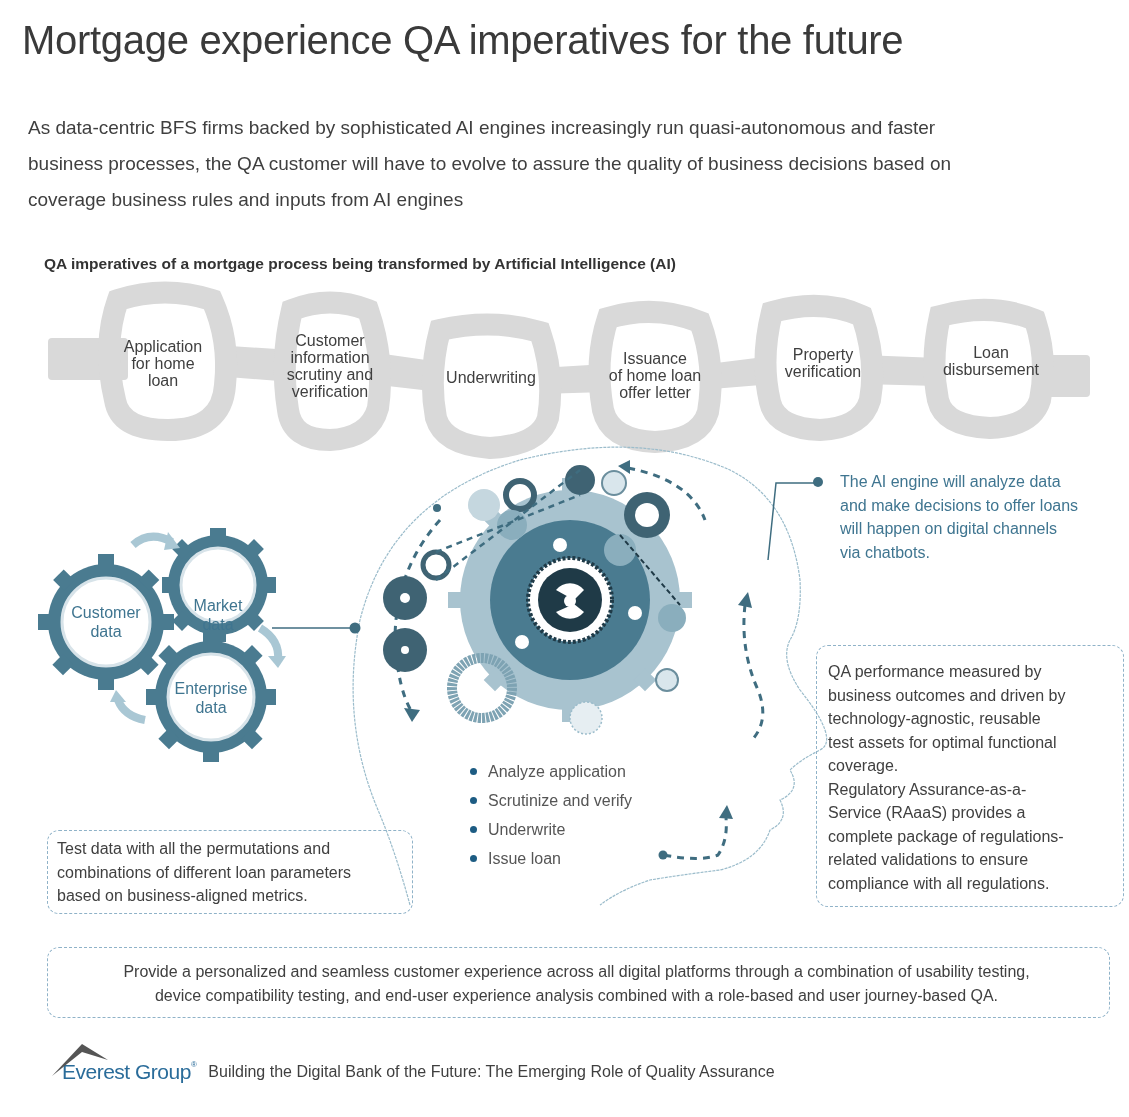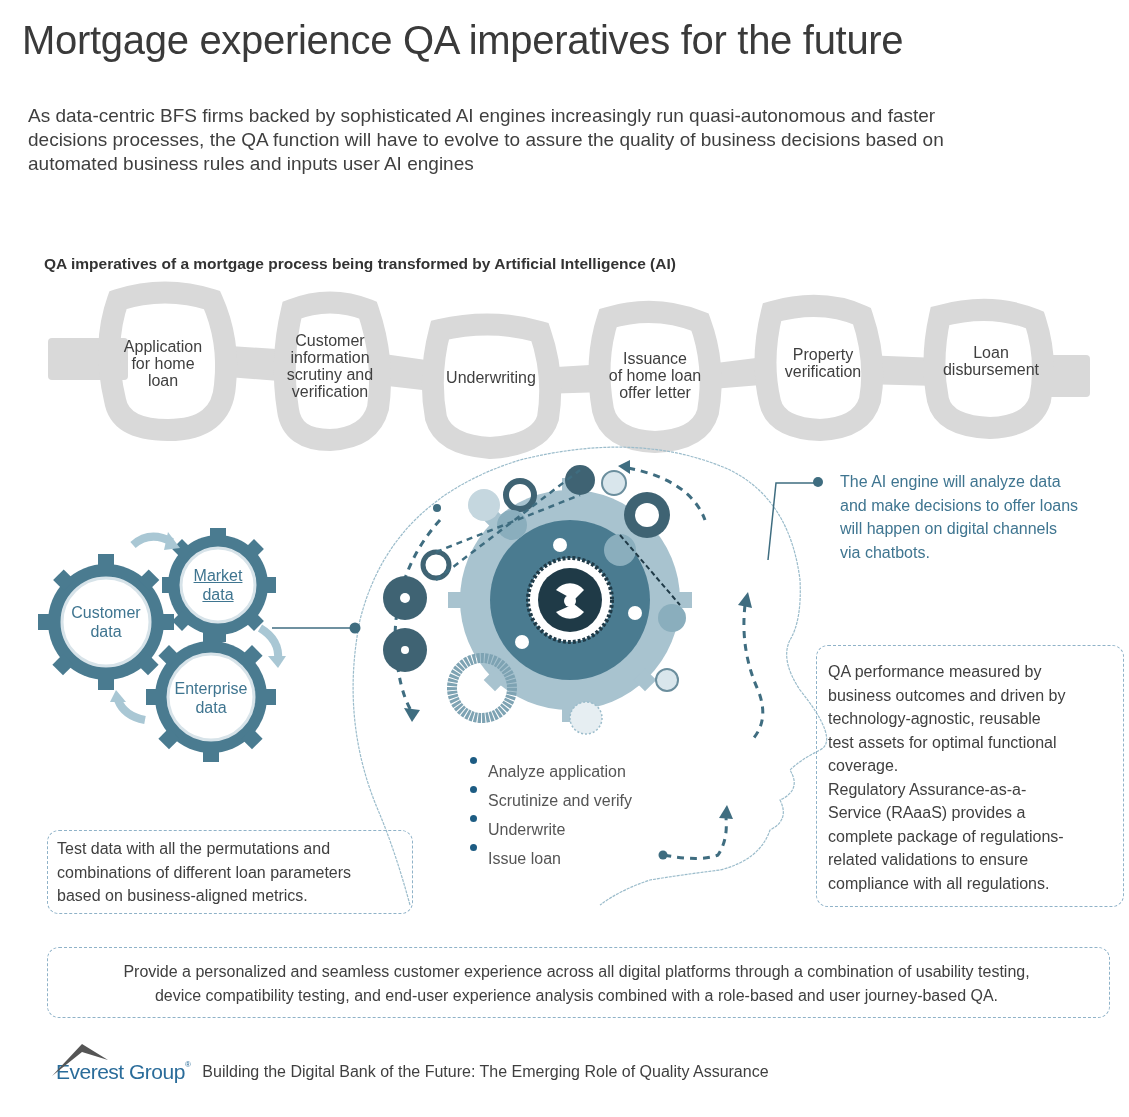--- a/index.html
+++ b/index.html
@@ -1,56 +1,56 @@
 <!DOCTYPE html>
 <html><head>
 <meta charset="utf-8">
 <style>
   html, body { margin:0; padding:0; background:#ffffff; }
   body { width:1129px; height:1117px; position:relative; overflow:hidden;
          font-family:"Liberation Sans", "DejaVu Sans", sans-serif; color:#404040; }
   .abs { position:absolute; }
   .title { left:22px; top:18px; font-size:40px; color:#3a3a3a; letter-spacing:-0.3px; white-space:nowrap; }
   .intro { left:28px; top:104px; width:1080px; font-size:19px; line-height:24px; color:#3f3f3f; }
-  .intro span { display:block; white-space:nowrap; }
+  .intro span { display:block; white-space:nowrap;margin-top:12px; }
   .subhead { left:44px; top:255px; font-size:15.5px; font-weight:bold; color:#333; white-space:nowrap; }
   .chain { left:0; top:0; }
   .link-label { position:absolute; font-size:16px; line-height:17px; color:#3f3f3f; text-align:center; width:120px; }
   .link-label span { display:block; }
   .ai-note { left:840px; top:470px; width:270px; font-size:16px; line-height:23.5px; color:#3f7590; }
   .ai-note span { display:block; white-space:nowrap; }
   .box { position:absolute; border:1.5px dashed #8fb2c8; border-radius:12px; }
   .qa-box { left:816px; top:645px; width:292px; height:260px;padding-left:14px; }
   .qa-text { position:absolute; left:11px; top:14px; font-size:16px; line-height:23.5px; color:#404040; }
   .qa-text span { display:block; white-space:nowrap; }
   .td-box { left:47px; top:830px; width:364px; height:82px; }
   .td-text { position:absolute; left:9px; top:6px; font-size:16px; line-height:23.5px; color:#404040; }
   .td-text span { display:block; white-space:nowrap; }
   .cx-box { left:47px; top:947px; width:1061px; height:69px; }
   .cx-text { position:absolute; left:0; right:4px; top:12px; text-align:center; font-size:16px; line-height:23.5px; color:#404040; }
   .cx-text span { display:block; white-space:nowrap; }
   .steps { left:470px; top:757px; font-size:16px; line-height:29px; color:#555; }
-  .step { display:flex; align-items:flex-start; white-space:nowrap; }
+  .step { display:flex; align-items:center; white-space:nowrap; }
   .dot { width:7px; height:7px; border-radius:50%; background:#1d5c83; margin-right:11px; }
   .footer { left:52px; top:1046px; display:flex; align-items:flex-end; }
   .brand { font-size:21px; color:#2a6c9a; letter-spacing:-0.5px; margin-left:2px; }
   .reg { font-size:8px; color:#2a6c9a; vertical-align:top; }
   .report { font-size:16px; color:#3f3f3f; margin-left:12px; margin-bottom:3px; white-space:nowrap; }
   .gear-label { position:absolute; text-align:center; font-size:16px; line-height:19px; color:#3f7590; }
   .gear-label span { display:block; }
 </style>
 </head>
 <body>
 
 <div class="abs title">Mortgage experience QA imperatives for the future</div>
 
 <div class="abs intro">
   <span>As data-centric BFS firms backed by sophisticated AI engines increasingly run quasi-autonomous and faster</span>
-  <span>decisions processes, the QA function will have to evolve to assure the quality of business decisions based on</span>
-  <span>automated business rules and inputs user AI engines</span>
+  <span>business processes, the QA customer will have to evolve to assure the quality of business decisions based on</span>
+  <span>coverage business rules and inputs from AI engines</span>
 </div>
 
 <div class="abs subhead">QA imperatives of a mortgage process being transformed by Artificial Intelligence (AI)</div>
 
 <svg class="abs chain" width="1129" height="460">
   <g fill="#d9d9d9">
 
     <rect x="48" y="338" width="80" height="42" rx="4"></rect>
     <polygon points="215,345 292,350 292,382 215,376"></polygon>
     <polygon points="370,352 440,362 440,392 370,384"></polygon>
@@ -216,21 +216,21 @@
   <path d="M260,628 Q280,640 278,660" fill="none" stroke="#a9c7d4" stroke-width="8"></path>
   <polygon points="268,656 286,656 278,668" fill="#a9c7d4"></polygon>
   <path d="M145,720 Q124,716 118,700" fill="none" stroke="#a9c7d4" stroke-width="8"></path>
   <polygon points="110,702 126,702 116,690" fill="#a9c7d4"></polygon>
 </svg>
 
 <div class="gear-label" style="left:56px; top:603px; width:100px;">
   <span>Customer</span>
   <span>data</span>
 </div>
-<div class="gear-label" style="left:178px; top:566px; width:80px;text-decoration:underline;">
+<div class="gear-label" style="left:178px; top:596px; width:80px;">
   <span>Market</span>
   <span>data</span>
 </div>
 <div class="gear-label" style="left:161px; top:679px; width:100px;">
   <span>Enterprise</span>
   <span>data</span>
 </div>
 
 <div class="abs ai-note">
   <span>The AI engine will analyze data</span>
@@ -285,15 +285,15 @@
   <div class="cx-text">
     <span>Provide a personalized and seamless customer experience across all digital platforms through a combination of usability testing,</span>
     <span>device compatibility testing, and end-user experience analysis combined with a role-based and user journey-based QA.</span>
   </div>
 </div>
 
 <div class="abs footer">
   <svg width="60" height="40" style="position:absolute; left:0; top:-6px;">
     <path d="M0,36 L30,4 L56,20 L30,12 Z" fill="#555"></path>
   </svg>
-  <span class="brand" style="margin-left:4px; margin-top:14px;"><span>Everest Group</span><span class="reg">®</span></span>
+  <span class="brand" style="margin-left:10px; margin-top:14px;"><span>Everest Group</span><span class="reg">®</span></span>
   <span class="report">Building the Digital Bank of the Future: The Emerging Role of Quality Assurance</span>
 </div>
 
 </body></html>

